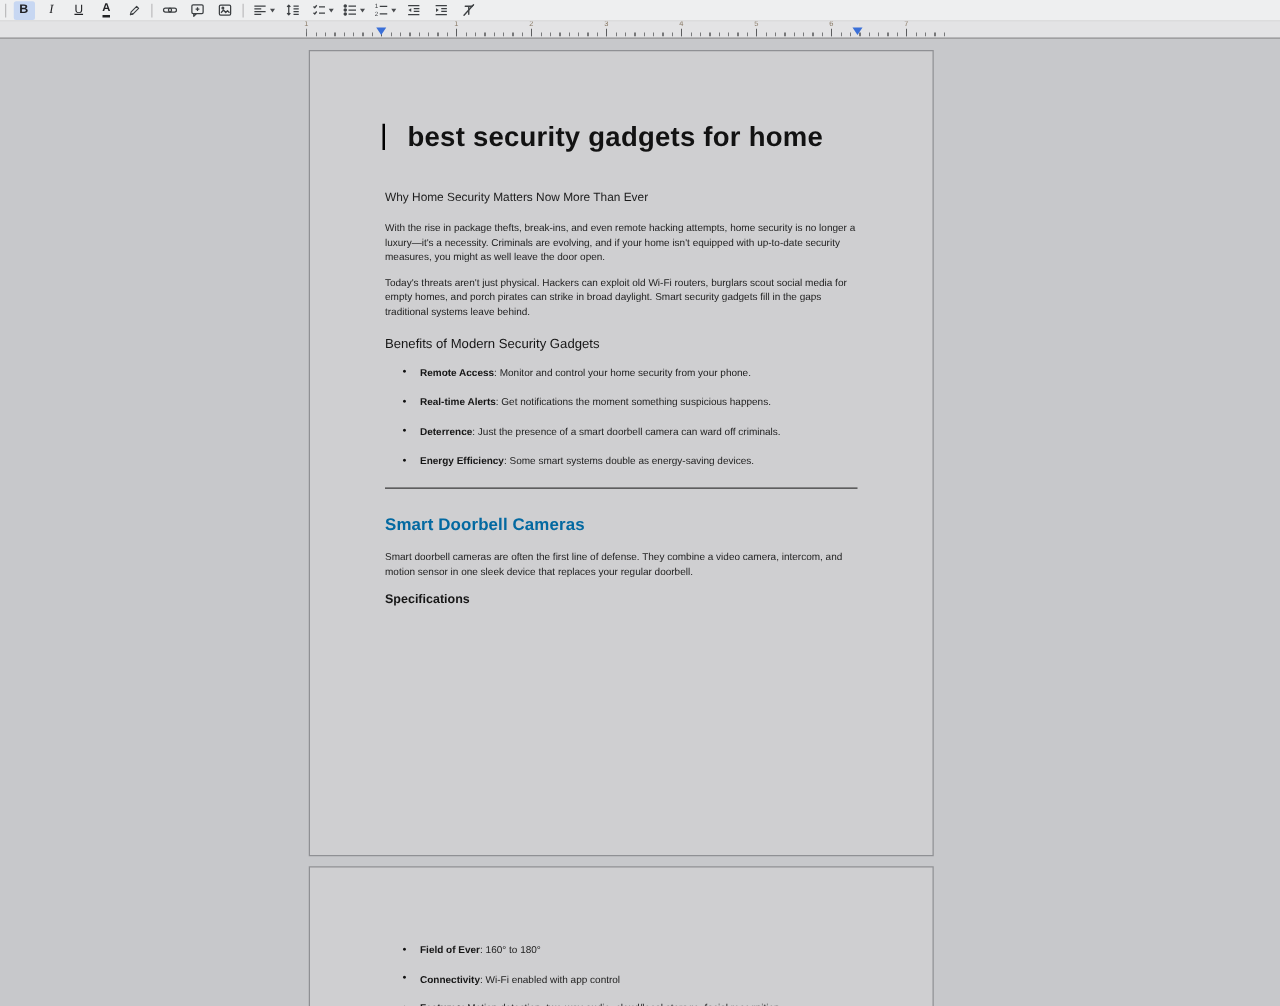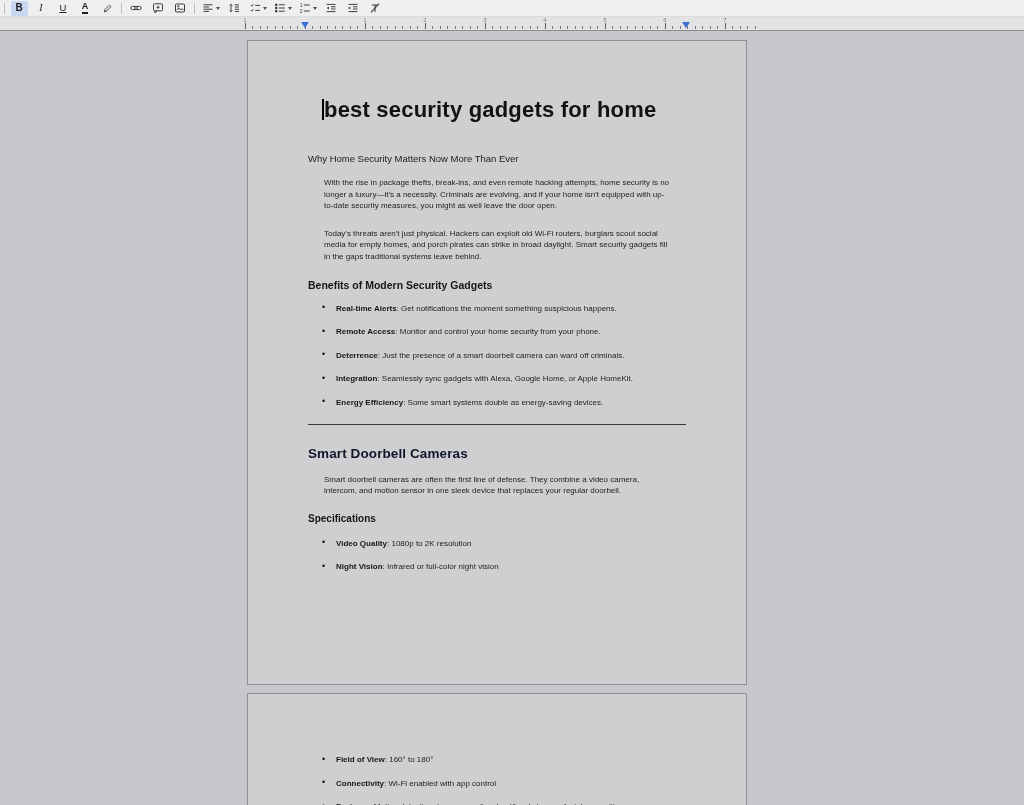--- a/index.html
+++ b/index.html
@@ -57,40 +57,40 @@
     position:absolute;left:247px;width:500px;box-sizing:border-box;
     background:#cfcfd1;border:1px solid #8f9094;
   }
   .page-1{top:40px;height:645px;}
   .page-2{top:693px;height:400px;}
   .page-inner{padding:0 60px;overflow:hidden;height:100%;box-sizing:border-box;}
   .page-inner-2{padding:60px 60px 0;box-sizing:border-box;}
 
   
   .doc-title{
-    margin:56px 16px 0;font-size:22px;line-height:26px;font-weight:bold;color:#121212;
-    position:relative;letter-spacing:0.2px;
+    margin:56px 0 0;font-size:22px;line-height:26px;font-weight:bold;color:#121212;
+    position:relative;letter-spacing:0.2px;padding-left:18px;
   }
   .caret{position:absolute;left:-2px;top:2px;width:1.5px;height:21px;background:#000;}
   .h-why{margin:30px 0 0;font-size:9.5px;line-height:12px;font-weight:normal;color:#1b1b1b;}
-  .doc p{font-size:8px;line-height:11.6px;color:#222;margin:16px;}
+  .doc p{font-size:8px;line-height:11.6px;color:#222;margin:0;}
   .p-1{margin-top:12px !important;}
   .p-2{margin-top:9px !important;}
-  .h-benefits{margin:13px 0 0;font-size:10.5px;line-height:13px;font-weight:bold;color:#161616;}
+  .h-benefits{margin:13px 0 0;font-size:10.5px;line-height:13px;font-weight:normal;color:#161616;}
   .doc ul{margin:11px 0 0;padding:0;list-style:none;}
   .doc li{
     font-size:8px;line-height:11px;color:#222;margin:0 0 12.5px;
     padding-left:28px;position:relative;
   }
   .doc li:last-child{margin-bottom:0;}
   .doc li::before{content:"\2022";position:absolute;left:14px;top:-0.5px;font-size:9px;color:#111;}
   .doc li b{color:#161616;}
   .p-3{margin-top:23px !important;}
   .doc hr{margin:16px 0 0;border:none;border-top:1px solid #3a3a3a;height:0;}
-  .h-doorbell{margin:21px 0 0;font-size:13.5px;line-height:16px;font-weight:bold;color:#0f172a;letter-spacing:0.1px;}
+  .h-doorbell{margin:21px 0 0;font-size:13.5px;line-height:16px;font-weight:bold;color:#0369a1;letter-spacing:0.1px;}
   .p-4{margin-top:12px !important;}
   .h-specs{margin:11px 0 0;font-size:10px;line-height:12px;font-weight:bold;color:#161616;}
   .specs-ul{margin-top:13px !important;}
   .page2-ul{margin:0 !important;}
 </style>
 </head>
 <body>
 
 <div class="toolbar">
   <span class="tb-sep"></span>
@@ -215,38 +215,33 @@
 <div class="page page-1 doc">
   <div class="page-inner">
     <h1 class="doc-title">
       <span class="caret"></span><span>best security gadgets for home</span>
     </h1>
     <h3 class="h-why">Why Home Security Matters Now More Than Ever</h3>
     <p class="p-1">With the rise in package thefts, break-ins, and even remote hacking attempts, home security is no longer a luxury—it's a necessity. Criminals are evolving, and if your home isn't equipped with up-to-date security measures, you might as well leave the door open.</p>
     <p class="p-2">Today's threats aren't just physical. Hackers can exploit old Wi-Fi routers, burglars scout social media for empty homes, and porch pirates can strike in broad daylight. Smart security gadgets fill in the gaps traditional systems leave behind.</p>
     <h3 class="h-benefits">Benefits of Modern Security Gadgets</h3>
     <ul>
+      <li><b>Remote Access</b><span>: Monitor and control your home security from your phone.</span></li>
       <li><b>Real-time Alerts</b><span>: Get notifications the moment something suspicious happens.</span></li>
-      <li><b>Remote Access</b><span>: Monitor and control your home security from your phone.</span></li>
       <li><b>Deterrence</b><span>: Just the presence of a smart doorbell camera can ward off criminals.</span></li>
-      <li><b>Integration</b><span>: Seamlessly sync gadgets with Alexa, Google Home, or Apple HomeKit.</span></li>
       <li><b>Energy Efficiency</b><span>: Some smart systems double as energy-saving devices.</span></li>
     </ul>
     <hr>
     <h2 class="h-doorbell">Smart Doorbell Cameras</h2>
     <p class="p-4">Smart doorbell cameras are often the first line of defense. They combine a video camera, intercom, and motion sensor in one sleek device that replaces your regular doorbell.</p>
     <h3 class="h-specs">Specifications</h3>
-    <ul class="specs-ul">
-      <li><b>Video Quality</b><span>: 1080p to 2K resolution</span></li>
-      <li><b>Night Vision</b><span>: Infrared or full-color night vision</span></li>
-    </ul>
   </div>
 </div>
 
 <div class="page page-2 doc">
   <div class="page-inner-2">
     <ul class="page2-ul">
-      <li><b>Field of View</b><span>: 160° to 180°</span></li>
+      <li><b>Field of Ever</b><span>: 160° to 180°</span></li>
       <li><b>Connectivity</b><span>: Wi-Fi enabled with app control</span></li>
       <li><b>Features</b><span>: Motion detection, two-way audio, cloud/local storage, facial recognition</span></li>
     </ul>
   </div>
 </div>
 
 </body></html>

